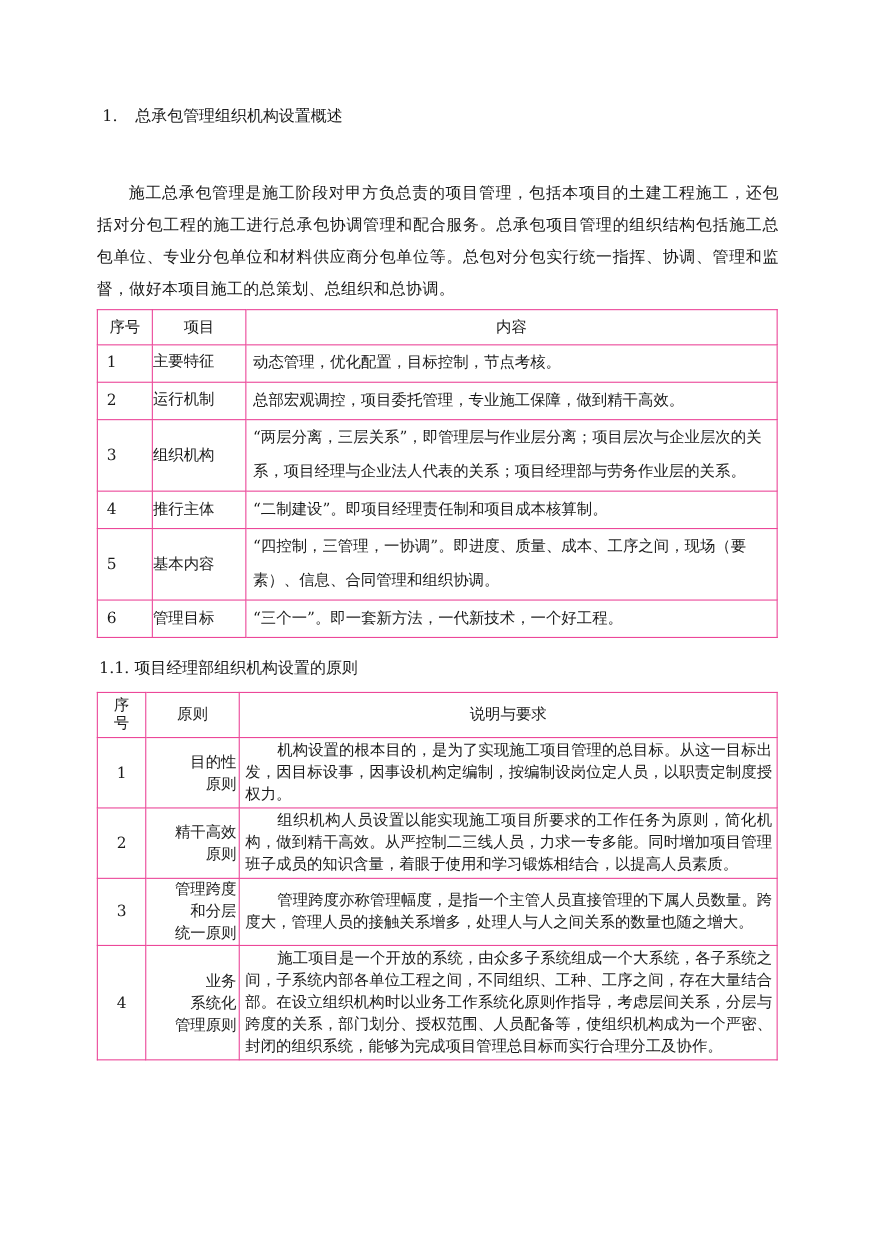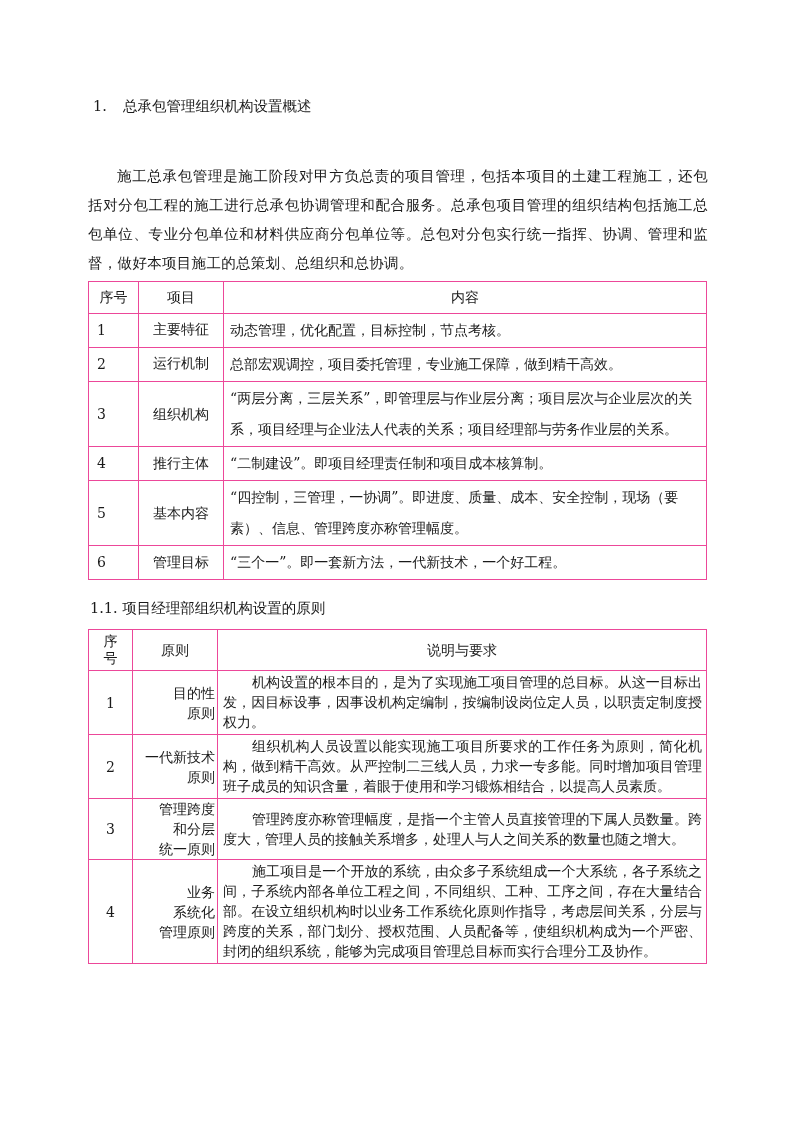--- a/index.html
+++ b/index.html
@@ -17,21 +17,21 @@
     letter-spacing: 0.3px;
     margin-top: 39px;
   }
   table { border-collapse: collapse; position: absolute; left: 88px; table-layout: fixed; }
   td, th { border: 1px solid #ec4899; font-weight: normal; vertical-align: middle; padding: 0; }
   #t1 { top: 281px; width: 618px; font-size: 14px; }
   #t1 col.c1 { width: 50px; } #t1 col.c2 { width: 85px; } #t1 col.c3 { width: 483px; }
   #t1 th { height: 31px; text-align: center; }
   #t1 td { line-height: 31px; padding: 1px 6px 1px 6px; }
   #t1 td.idx { padding-left: 8px; }
-  #t1 td.item { text-align: center; padding: 0; }
+  #t1 td.item { text-align: left; padding: 0; }
   #t1 tr.r1 td, #t1 tr.r2 td { height: 30px; vertical-align: top; }
   #t1 tr.r4 td, #t1 tr.r6 td { height: 29px; }
   .heading2 { position: absolute; left: 90px; top: 598px; font-size: 14.5px; line-height: 20px; }
   #t2 { top: 629px; width: 618px; font-size: 14px; }
   #t2 col.c1 { width: 44px; } #t2 col.c2 { width: 85px; } #t2 col.c3 { width: 489px; }
   #t2 th { text-align: center; line-height: 17px; height: 40px; }
   #t2 td { line-height: 20px; }
   #t2 td.idx { text-align: center; }
   #t2 td.principle { text-align: right; padding: 0 2px; line-height: 20px; }
   #t2 td.desc { padding: 1px 4px 2px 5px; text-indent: 29px; text-align: justify; }
@@ -76,21 +76,21 @@
       <td>“两层分离，三层关系”，即管理层与作业层分离；项目层次与企业层次的关系，项目经理与企业法人代表的关系；项目经理部与劳务作业层的关系。</td>
     </tr>
     <tr class="r4">
       <td class="idx">4</td>
       <td class="item">推行主体</td>
       <td>“二制建设”。即项目经理责任制和项目成本核算制。</td>
     </tr>
     <tr class="r5">
       <td class="idx">5</td>
       <td class="item">基本内容</td>
-      <td>“四控制，三管理，一协调”。即进度、质量、成本、安全控制，现场（要素）、信息、管理跨度亦称管理幅度。</td>
+      <td>“四控制，三管理，一协调”。即进度、质量、成本、工序之间，现场（要素）、信息、合同管理和组织协调。</td>
     </tr>
     <tr class="r6">
       <td class="idx">6</td>
       <td class="item">管理目标</td>
       <td>“三个一”。即一套新方法，一代新技术，一个好工程。</td>
     </tr>
   </tbody>
     </table>
 
   <div class="heading2">
@@ -114,21 +114,21 @@
       <td class="idx">1</td>
       <td class="principle">
         <div>目的性</div>
         <div>原则</div>
       </td>
       <td class="desc">机构设置的根本目的，是为了实现施工项目管理的总目标。从这一目标出发，因目标设事，因事设机构定编制，按编制设岗位定人员，以职责定制度授权力。</td>
     </tr>
     <tr>
       <td class="idx">2</td>
       <td class="principle">
-        <div>一代新技术</div>
+        <div>精干高效</div>
         <div>原则</div>
       </td>
       <td class="desc">组织机构人员设置以能实现施工项目所要求的工作任务为原则，简化机构，做到精干高效。从严控制二三线人员，力求一专多能。同时增加项目管理班子成员的知识含量，着眼于使用和学习锻炼相结合，以提高人员素质。</td>
     </tr>
     <tr>
       <td class="idx">3</td>
       <td class="principle">
         <div>管理跨度</div>
         <div>和分层</div>
         <div>统一原则</div>

